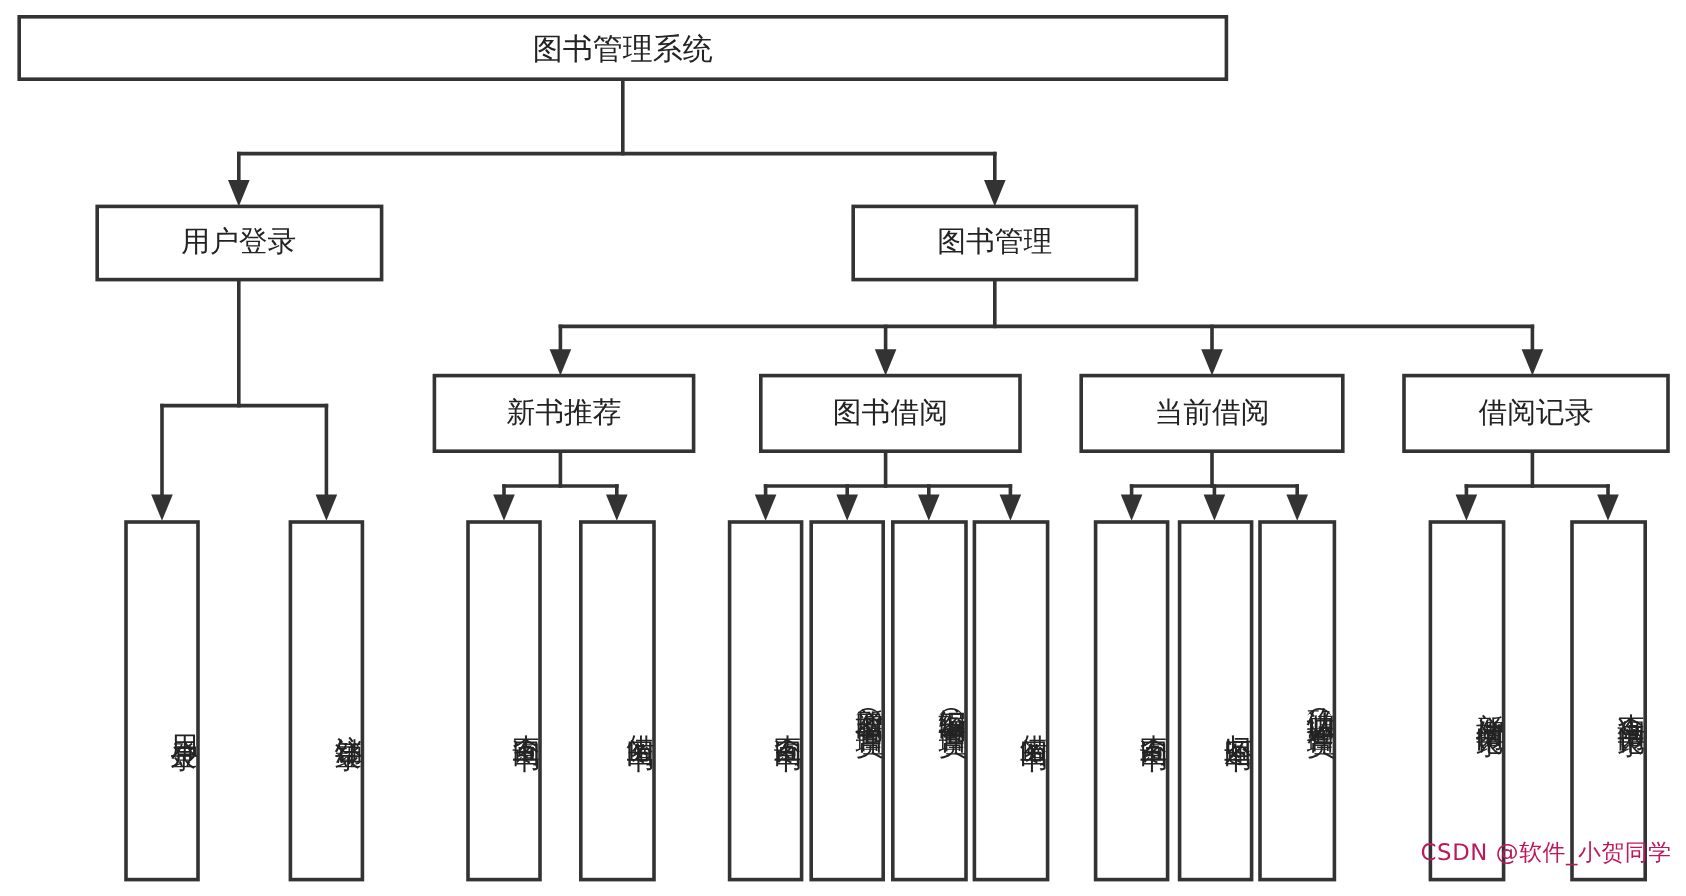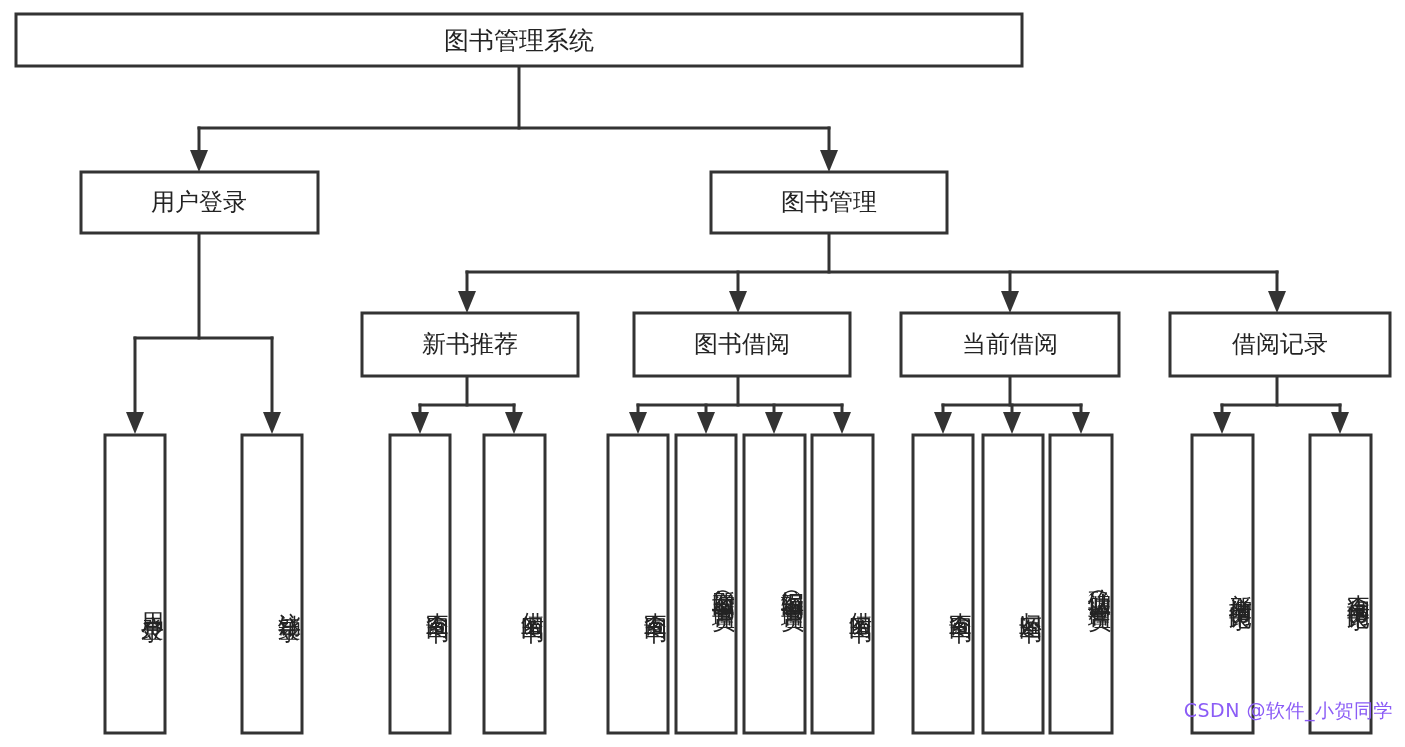--- a/index.html
+++ b/index.html
@@ -74,21 +74,21 @@
     text-align: center;
     white-space: nowrap;
     pointer-events: none;
   }
   .watermark {
     position: absolute;
     right: 12px;
     bottom: 6px;
     font-family: "DejaVu Sans", "Liberation Sans", sans-serif;
     font-size: 19px;
-    color: #8b5cf6;
+    color: #be185d;
     letter-spacing: 0.5px;
     white-space: nowrap;
   }
 </style>
 </head>
 <body>
 
 <div id="diagram-root">
 
   <svg class="diagram" viewBox="0 0 1405 747" xmlns="http://www.w3.org/2000/svg">

